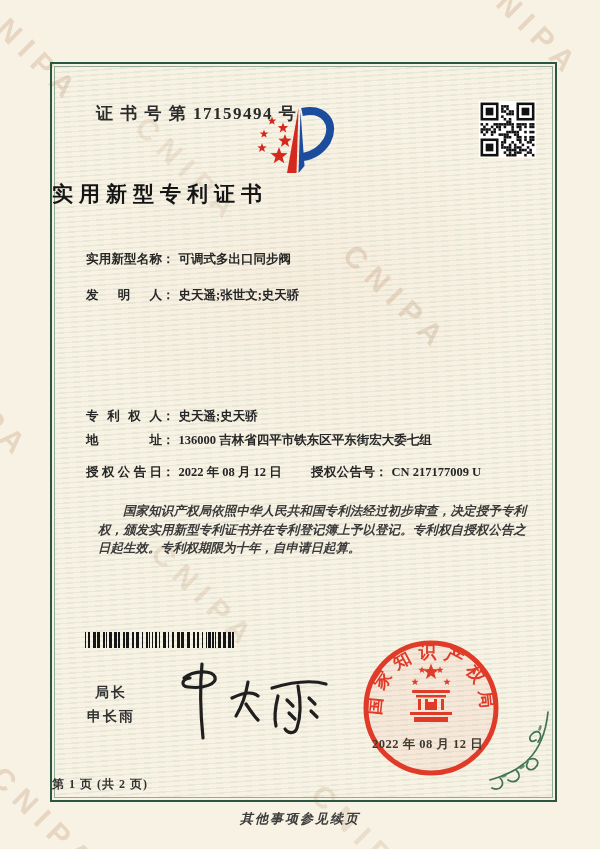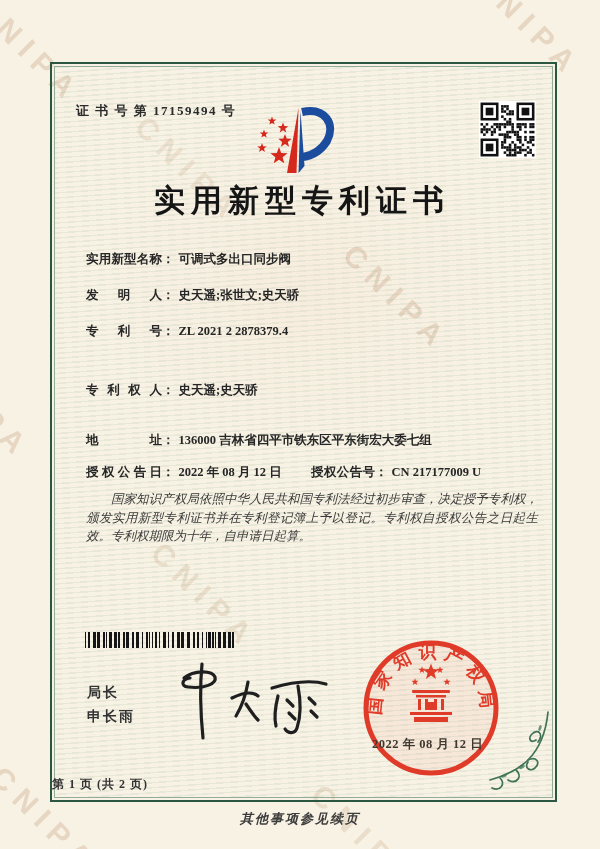--- a/index.html
+++ b/index.html
@@ -15,39 +15,39 @@
   .wm7{left:8px;top:760px;}   .wm8{left:328px;top:778px;color:rgba(203,172,143,.30);}
   
   .frame{position:absolute;z-index:2;left:50px;top:62px;width:499px;height:732px;
          border:2.5px solid #2b5741;padding:2px;}
   .frame-inner{width:100%;height:100%;border:1px solid #93ac99;box-sizing:border-box;
          background:
            radial-gradient(60% 32% at 50% 30%, rgba(235,190,170,.10), transparent 70%),
            repeating-linear-gradient(176deg, rgba(148,180,150,.16) 0 1.5px, rgba(0,0,0,0) 1.5px 5px);}
   
   .content{position:absolute;z-index:3;left:0;top:0;width:600px;height:849px;}
-  .cert-no{position:absolute;left:76px;top:102px;font-size:13px;font-weight:bold;
+  .cert-no{position:absolute;left:96px;top:102px;font-size:17px;font-weight:bold;
            letter-spacing:1.5px;color:#2b2b2b;}
   .logo{position:absolute;left:252px;top:104px;width:96px;height:78px;}
   .qr{position:absolute;left:479px;top:101px;width:57px;height:57px;}
-  .title{position:absolute;left:52px;top:180px;width:500px;text-align:center;
-         font-size:31px;font-weight:bold;letter-spacing:6px;color:#151515;}
+  .title{position:absolute;left:52px;top:180px;width:500px;text-align:left;
+         font-size:21px;font-weight:bold;letter-spacing:6px;color:#151515;}
   .frow{position:absolute;left:86px;font-size:12.5px;font-weight:bold;white-space:nowrap;color:#262626;}
   .flabel{display:inline-block;width:76px;text-align:justify;text-align-last:justify;
           vertical-align:bottom;}
   .fcolon{display:inline-block;margin-right:4px;}
   .pair2{position:absolute;left:225px;top:0;}
   .pair2 .flabel{width:64px;}
   .body-text{position:absolute;left:86px;top:490px;width:452px;font-size:12.5px;
              line-height:18.6px;text-align:justify;font-style:italic;color:#3a3a3a;}
-  .body-text p{margin:0;text-indent:2em;font-weight:normal;}
+  .body-text p{margin:12px;text-indent:2em;font-weight:bold;}
   .barcode{position:absolute;left:85px;top:632px;width:156px;height:16px;}
   .dir{position:absolute;left:87px;font-size:14px;font-weight:bold;color:#333;
        font-family:"Liberation Sans","DejaVu Sans",sans-serif;letter-spacing:2px;}
-  .dir-title{top:684px;} .dir-name{top:708px;}
+  .dir-title{top:684px;margin-left:8px;} .dir-name{top:708px;}
   .signature{position:absolute;left:160px;top:658px;width:185px;height:85px;}
   .seal{position:absolute;left:352px;top:634px;width:158px;height:150px;opacity:.93;
         mix-blend-mode:multiply;}
   .seal-date{position:absolute;left:372px;top:736px;width:130px;font-size:12.5px;
              font-weight:bold;color:#40382f;letter-spacing:.5px;white-space:nowrap;}
   .flourish{position:absolute;left:486px;top:710px;width:68px;height:88px;}
   .page-num{position:absolute;left:52px;top:776px;width:500px;text-align:left;
             font-size:12px;color:#333;letter-spacing:1px;font-weight:bold;}
   .note{position:absolute;left:0;top:810px;width:600px;text-align:center;font-size:13px;
         font-style:italic;font-weight:bold;color:#3c3c3c;letter-spacing:2px;}
@@ -230,24 +230,21 @@
     </svg>
 
     <div class="title">实用新型专利证书</div>
 
     <div class="frow" style="top:287px">
       <span class="flabel">发　明　人</span><span class="fcolon">：</span><span class="fvalue">史天遥;张世文;史天骄</span>
     </div>
     <div class="frow" style="top:251px">
       <span class="flabel">实用新型名称</span><span class="fcolon">：</span><span class="fvalue">可调式多出口同步阀</span>
     </div>
-    <div class="frow" style="top:323px">
-      <span class="flabel">专　利　号</span><span class="fcolon">：</span><span class="fvalue">ZL 2021 2 2878379.4</span>
-    </div>
-    <div class="frow" style="top:382px">
+    <div class="frow" style="top:408px">
       <span class="flabel">专 利 权 人</span><span class="fcolon">：</span><span class="fvalue">史天遥;史天骄</span>
     </div>
     <div class="frow" style="top:432px">
       <span class="flabel">地　　　址</span><span class="fcolon">：</span><span class="fvalue">136000 吉林省四平市铁东区平东街宏大委七组</span>
     </div>
     <div class="frow" style="top:464px">
       <span class="flabel">授权公告日</span><span class="fcolon">：</span><span class="fvalue">2022 年 08 月 12 日</span>
       <span class="pair2">
         <span class="flabel">授权公告号</span><span class="fcolon">：</span><span class="fvalue">CN 217177009 U</span>
       </span>

